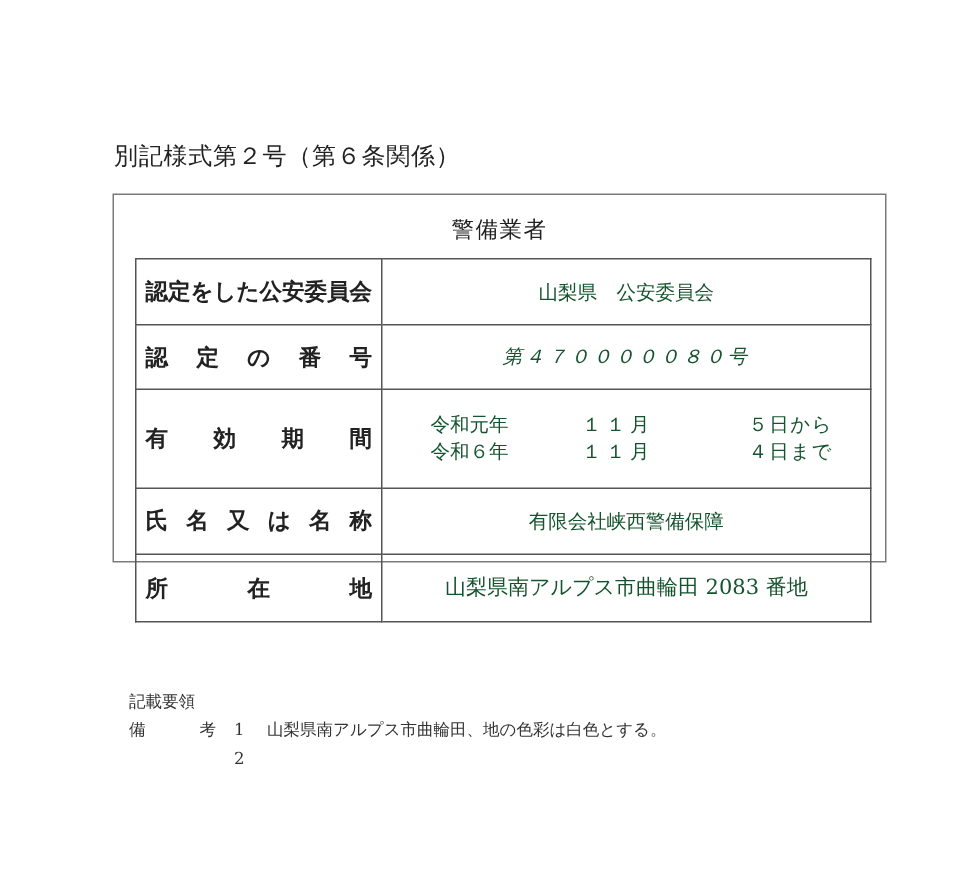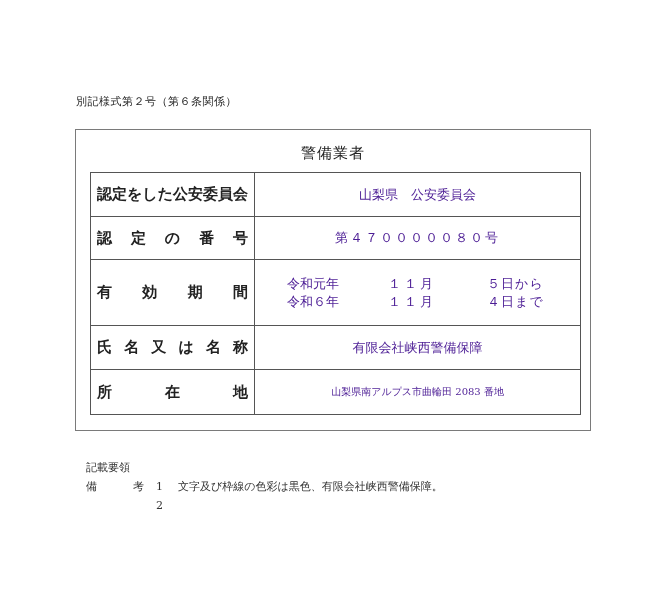--- a/index.html
+++ b/index.html
@@ -1,40 +1,40 @@
 <!DOCTYPE html>
 <html><head>
 <meta charset="utf-8">
 <style>
   html, body { margin: 0; padding: 0; background: #ffffff; }
   body { width: 650px; height: 594px; position: relative; overflow: hidden;
          font-family: "DejaVu Sans", "Liberation Sans", sans-serif; color: #222; }
-  .form-ref { position: absolute; left: 76px; top: 94px; font-size: 11px; letter-spacing: 0.5px; color: #222; }
-  .outer-box { position: absolute; left: 75px; top: 129px; width: 516px; height: 302px;
+  .form-ref { position: absolute; left: 76px; top: 94px; font-size: 16px; letter-spacing: 0.5px; color: #222; }
+  .outer-box { position: absolute; left: 75px; top: 129px; width: 516px; height: 246px;
                border: 1.5px solid #7a7a7a; box-sizing: border-box; }
   .sign-title { position: absolute; left: 0; right: 0; top: 14px; text-align: center;
                 font-size: 15px; letter-spacing: 1px; color: #222; }
   .info-table { position: absolute; left: 90px; top: 172px; width: 491px; height: 242px;
                 border-collapse: collapse; }
   .info-table td { border: 1px solid #555; padding: 0; box-sizing: border-box; }
   .info-table td.label { width: 164px; font-size: 15px; font-weight: bold; color: #222;
                          padding: 0 6px; }
-  .info-table td.value { text-align: center; font-size: 13px; color: #4c1d95; font-family: "DejaVu Serif", "Liberation Serif", serif; }
+  .info-table td.value { text-align: center; font-size: 13px; color: #14532d; font-family: "DejaVu Serif", "Liberation Serif", serif; }
   .spread { display: flex; justify-content: space-between; }
   .spread span { display: inline-block; }
   .row-a { height: 44px; }
   .row-b { height: 43px; }
   .row-c { height: 66px; }
   .row-d { height: 44px; }
   .row-e { height: 45px; }
   .period { text-align: left !important; padding-left: 32px !important; line-height: 18px; }
   .period-line { display: flex; }
   .period-line .p1 { width: 101px; }
   .period-line .p2 { width: 99px; letter-spacing: 3px; }
-  .period-line .p3 { width: 80px; letter-spacing: 1px; }
+  .period-line .p3 { width: 80px; letter-spacing: 1px; text-align: center; }
   .notes { position: absolute; left: 86px; top: 458px; font-size: 11px; color: #333;
            font-family: "DejaVu Serif", "Liberation Serif", serif; }
   .note-line { height: 19px; line-height: 19px; display: flex; }
   .note-head { width: 84px; }
   .note-head-spread { width: 58px; display: flex; justify-content: space-between; margin-right: 12px; }
 </style>
 </head>
 <body>
 
 <div class="form-ref">別記様式第２号（第６条関係）</div>
@@ -65,21 +65,21 @@
   <tr class="row-b">
     <td class="label">
       <div class="spread">
         <span>認</span>
             <span>定</span>
             <span>の</span>
             <span>番</span>
             <span>号</span>
       </div>
     </td>
-    <td class="value" style="letter-spacing:2px;">第４７０００００８０号</td>
+    <td class="value" style="letter-spacing:2px;font-style:italic;">第４７０００００８０号</td>
   </tr>
   <tr class="row-c">
     <td class="label">
       <div class="spread">
         <span>有</span>
             <span>効</span>
             <span>期</span>
             <span>間</span>
       </div>
     </td>
@@ -110,34 +110,34 @@
     <td class="value">有限会社峡西警備保障</td>
   </tr>
   <tr class="row-e">
     <td class="label">
       <div class="spread">
         <span>所</span>
             <span>在</span>
             <span>地</span>
       </div>
     </td>
-    <td class="value" style="font-size:10px;">山梨県南アルプス市曲輪田 2083 番地</td>
+    <td class="value" style="font-size:14px;">山梨県南アルプス市曲輪田 2083 番地</td>
   </tr>
 </tbody>
   </table>
 
 <div class="notes">
   <div class="note-line">
     <span class="note-head">記載要領</span>
   </div>
   <div class="note-line">
     <span class="note-head-spread">
       <span>備</span>
         <span>考</span>
     </span>
     <span style="width:22px;">1</span>
-    <span>文字及び枠線の色彩は黒色、有限会社峡西警備保障。</span>
+    <span>山梨県南アルプス市曲輪田、地の色彩は白色とする。</span>
   </div>
   <div class="note-line">
     <span style="width:70px;"></span>
     <span style="width:22px;">2</span>
   </div>
 </div>
 
 </body></html>

